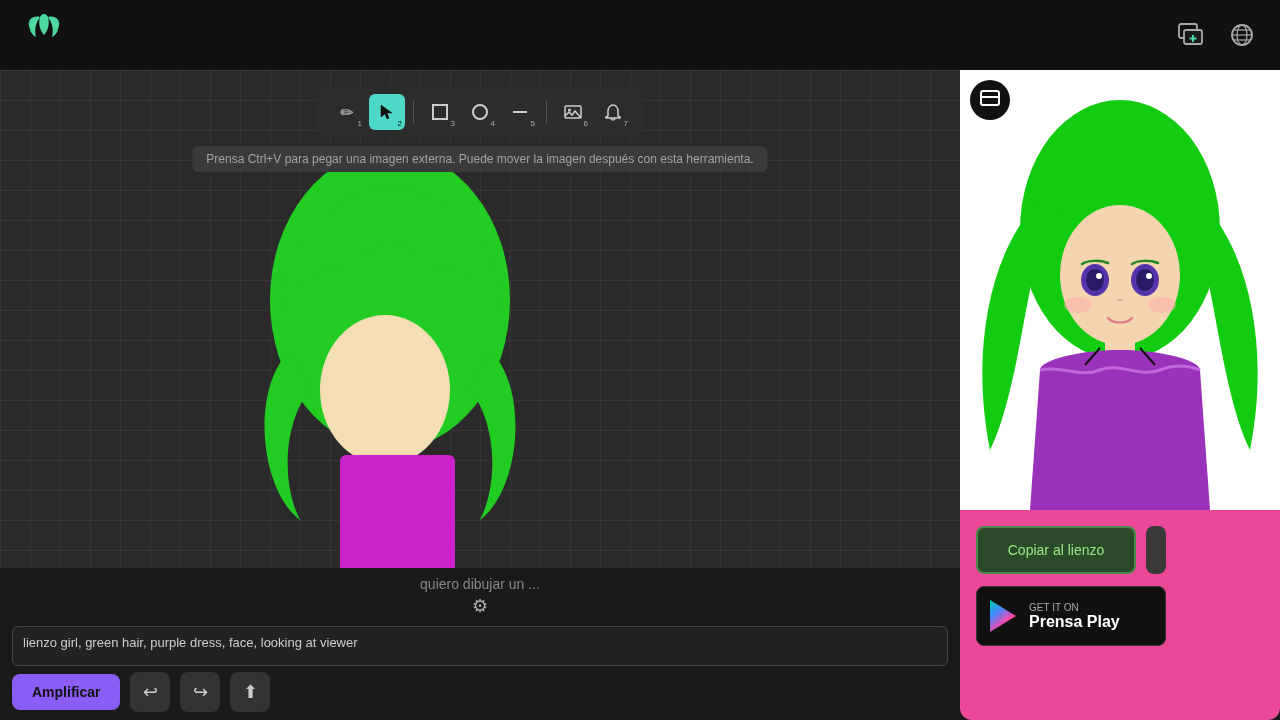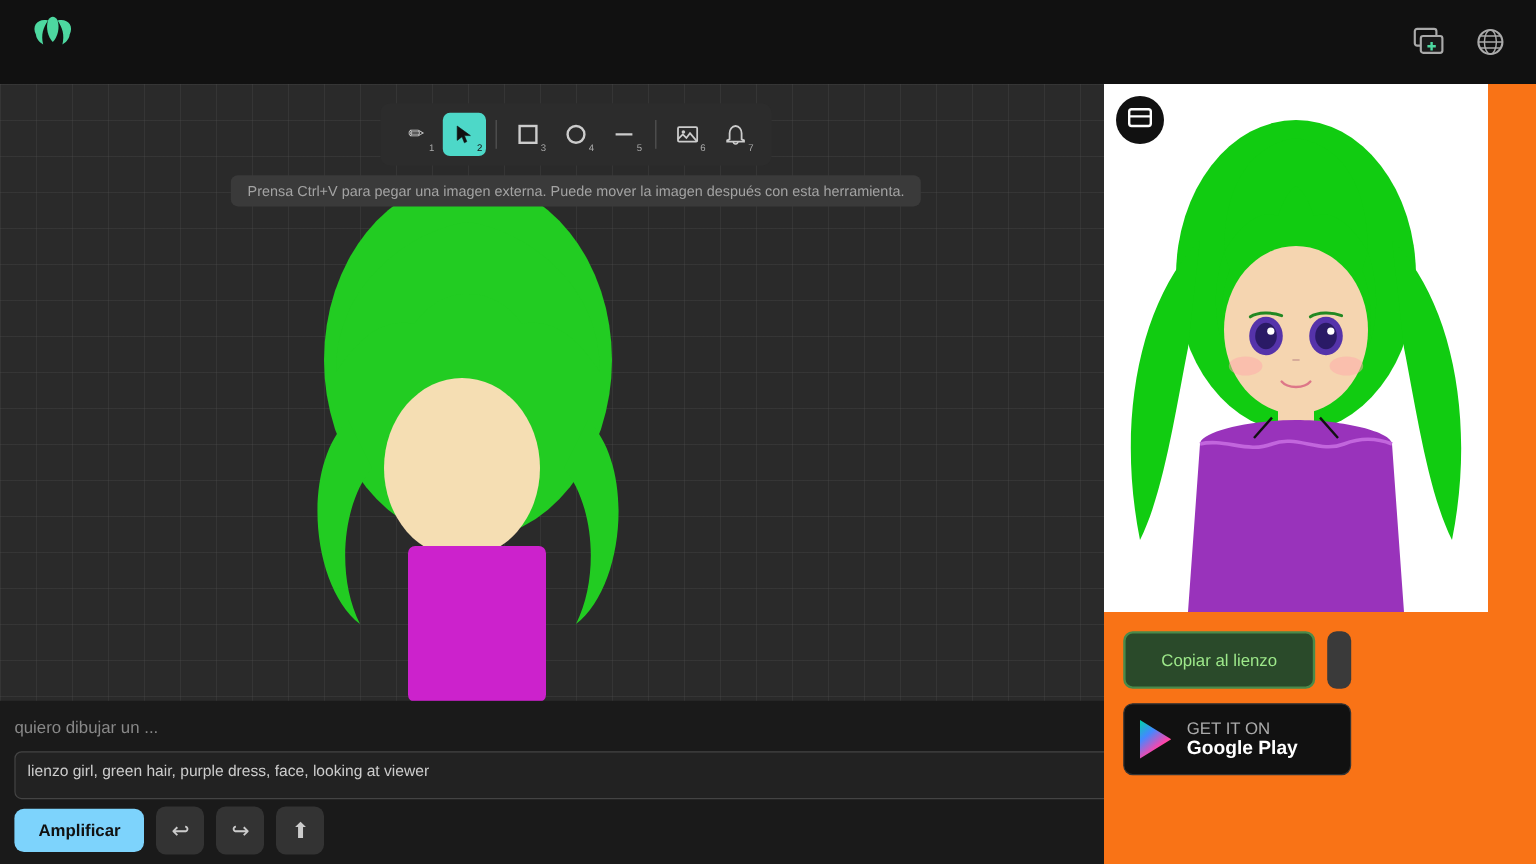--- a/index.html
+++ b/index.html
@@ -130,25 +130,26 @@
       left: 220px;
       width: 340px;
       height: 420px;
     }
 
     
     #right-panel {
       position: absolute;
       top: 70px;
       right: 0;
-      width: 360px;
+      width: 320px;
       height: 650px;
-      background: #f97316;
+      background: #ec4899;
       display: flex;
       flex-direction: column;
+      border-radius: 12px;
     }
 
     
     #preview-area {
       width: 320px;
       height: 440px;
       position: relative;
       overflow: hidden;
       background: #fff;
     }
@@ -217,21 +218,21 @@
       height: 36px;
       display: flex;
       align-items: center;
       justify-content: center;
     }
     #play-text-area {
       display: flex;
       flex-direction: column;
     }
     #get-it-on {
-      font-size: 14px;
+      font-size: 10px;
       color: #aaa;
     }
     #google-play-text {
       font-size: 16px;
       color: #fff;
       font-weight: bold;
       white-space: nowrap;
     }
 
     
@@ -244,20 +245,21 @@
       padding: 8px 12px;
       display: flex;
       flex-direction: column;
       gap: 6px;
     }
 
     #prompt-header {
       display: flex;
       align-items: center;
       justify-content: space-between;
+      flex-direction: column;
     }
     #prompt-placeholder {
       color: #888;
       font-size: 14px;
     }
     #settings-icon {
       width: 28px;
       height: 28px;
       display: flex;
       align-items: center;
@@ -278,21 +280,21 @@
       min-height: 40px;
     }
 
     #prompt-actions {
       display: flex;
       gap: 10px;
       align-items: center;
     }
 
     #amplify-btn {
-      background: #7dd3fc;
+      background: #8b5cf6;
       color: #111;
       font-weight: bold;
       font-size: 14px;
       padding: 10px 20px;
       border-radius: 8px;
       cursor: pointer;
       border: none;
     }
 
     .action-btn {
@@ -507,18 +509,18 @@
               <stop offset="0%" stop-color="#00d4aa"></stop>
               <stop offset="33%" stop-color="#4488ff"></stop>
               <stop offset="66%" stop-color="#ff44aa"></stop>
               <stop offset="100%" stop-color="#ffcc00"></stop>
             </linearGradient>
           </defs>
         </svg>
       </div>
       <div id="play-text-area">
         <span id="get-it-on">GET IT ON</span>
-        <span id="google-play-text">Google Play</span>
+        <span id="google-play-text">Prensa Play</span>
       </div>
     </div>
 
   </div>
 </div>
 
 </body></html>

